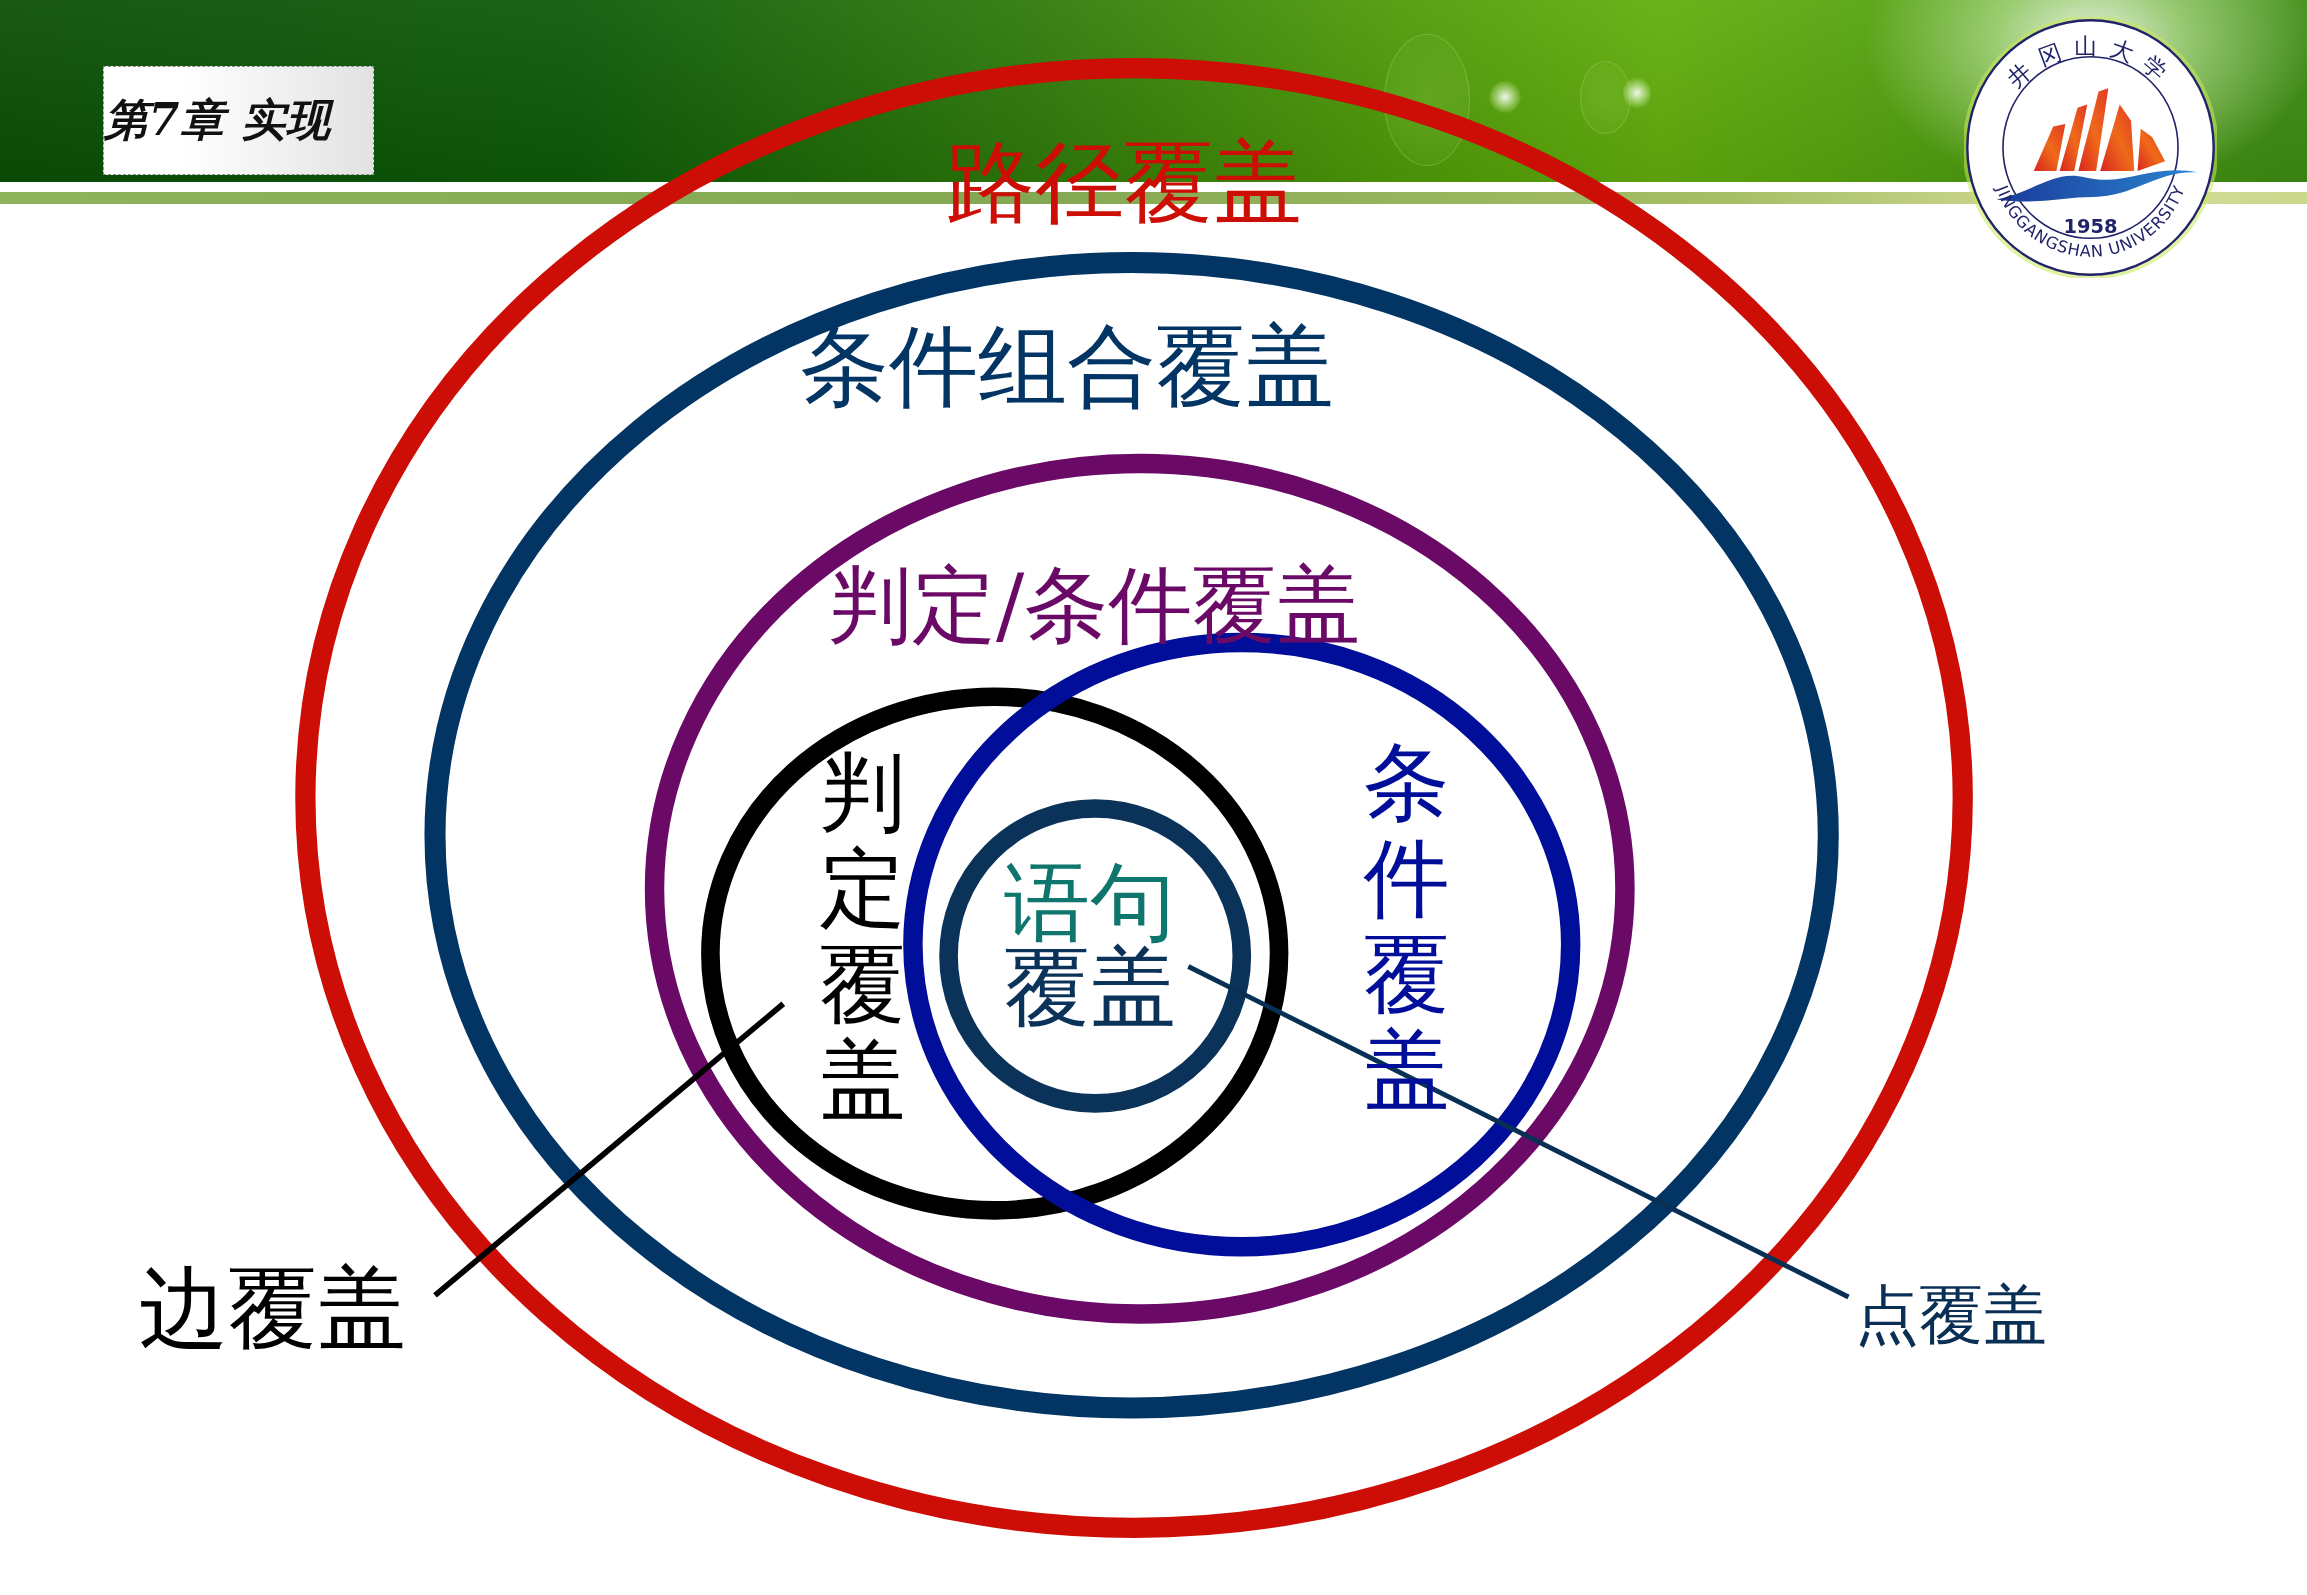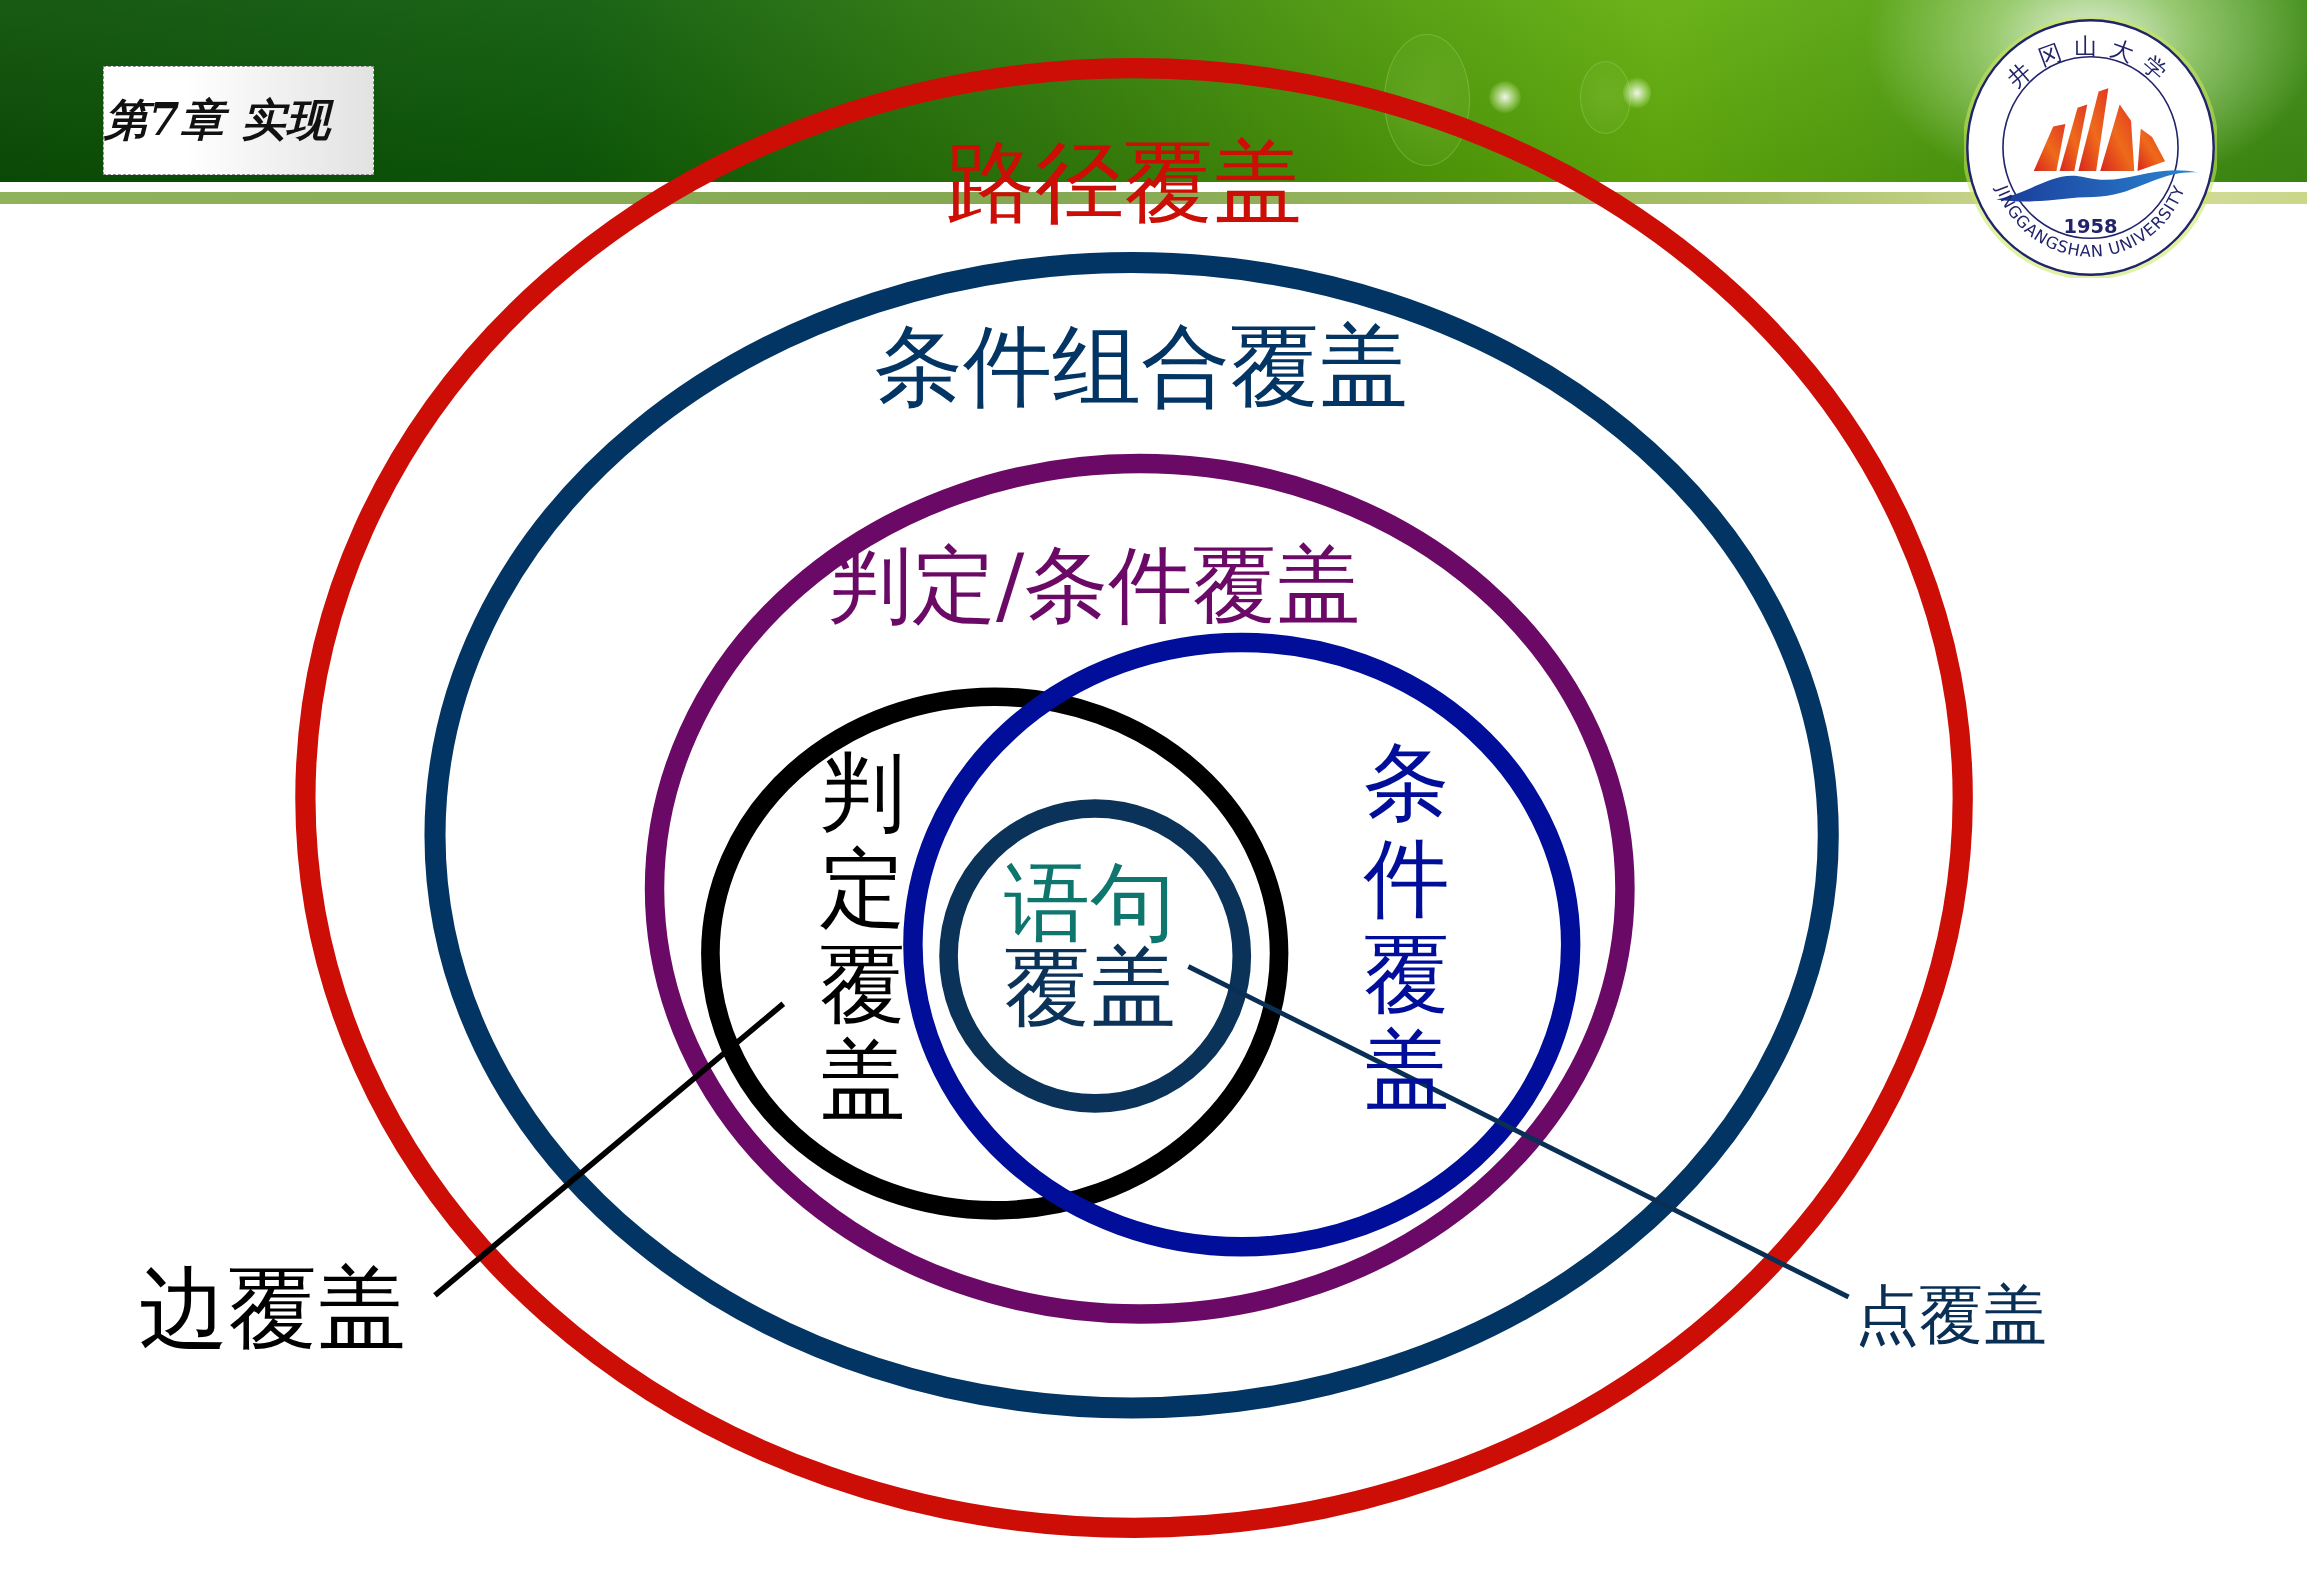--- a/index.html
+++ b/index.html
@@ -86,22 +86,22 @@
   <ellipse cx="1397" cy="1031" rx="860" ry="707" fill="none" stroke="#023564" stroke-width="26"></ellipse>
   <ellipse cx="1407" cy="1097" rx="599" ry="525" fill="none" stroke="#6A0A66" stroke-width="24"></ellipse>
   <ellipse cx="1228" cy="1177" rx="351" ry="317" fill="none" stroke="#000000" stroke-width="23"></ellipse>
   <ellipse cx="1533" cy="1166" rx="406" ry="373" fill="none" stroke="#000E99" stroke-width="24"></ellipse>
   <ellipse cx="1352" cy="1180" rx="181" ry="182" fill="none" stroke="#0B3258" stroke-width="23"></ellipse>
   <line x1="967" y1="1239" x2="537" y2="1599" stroke="#000000" stroke-width="7"></line>
   <line x1="1467" y1="1193" x2="2282" y2="1601" stroke="#0A2F55" stroke-width="6"></line>
 </svg>
 
 <div class="label" style="left:946px;top:138px;font-size:89px;color:#CC0E06;">路径覆盖</div>
-<div class="label" style="left:874px;top:322px;font-size:89px;color:#023564;">条件组合覆盖</div>
-<div class="label" style="left:828px;top:543px;font-size:84px;color:#6A0A66;">判定/条件覆盖</div>
+<div class="label" style="left:800px;top:322px;font-size:89px;color:#023564;">条件组合覆盖</div>
+<div class="label" style="left:828px;top:563px;font-size:84px;color:#6A0A66;">判定/条件覆盖</div>
 
 <div class="vlabel" style="left:817px;top:744px;font-size:86px;color:#000000;">
   <span>判</span>
   <span>定</span>
   <span>覆</span>
   <span>盖</span>
 </div>
 
 <div class="vlabel" style="left:1361px;top:734px;font-size:86px;color:#000E99;">
   <span>条</span>

